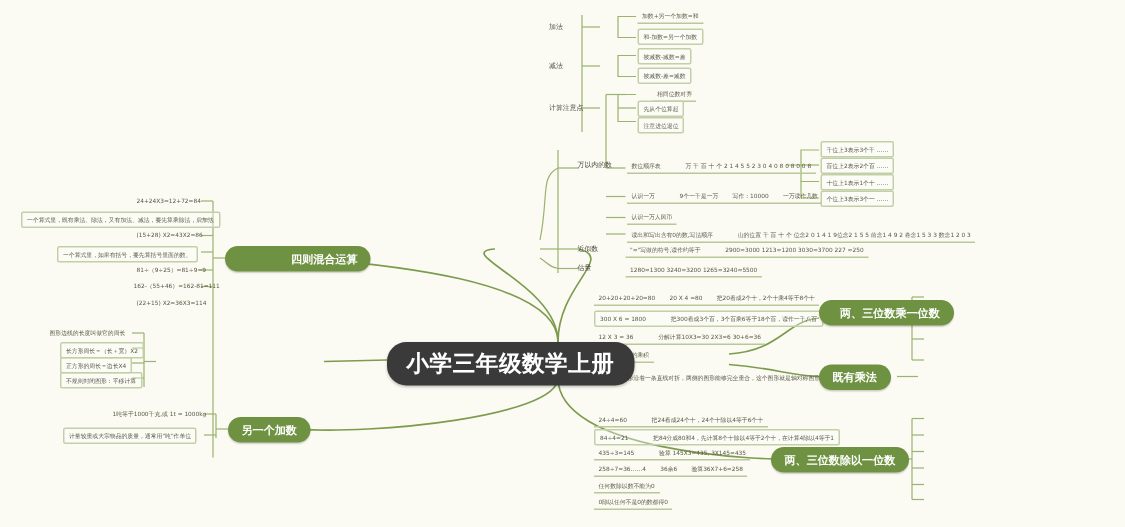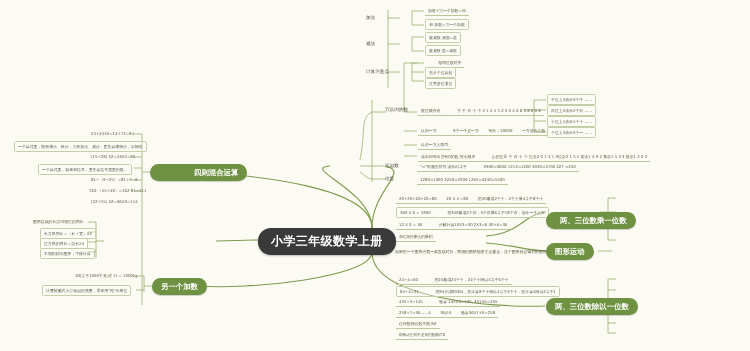--- a/index.html
+++ b/index.html
@@ -12,21 +12,21 @@
   #canvas{position:absolute;inset:0;width:750px;height:351px;}
   svg.links{position:absolute;left:0;top:0;width:750px;height:351px;pointer-events:none;}
 
   .node{position:absolute;box-sizing:border-box;white-space:nowrap;}
 
   
   .root{
     background:#3a3a3a;color:#ffffff;
     border-radius:13px;
     padding:5px 13px;
-    font-size:12px;font-weight:bold;letter-spacing:.4px;
+    font-size:15px;font-weight:bold;letter-spacing:.4px;
     box-shadow:0 1px 2px rgba(0,0,0,.25);
     z-index:8;
   }
   
   .l1{
     background:#6e9241;color:#ffffff;
     border-radius:9px;
     padding:3.5px 9px;
     font-size:7.4px;font-weight:bold;
     box-shadow:0 1px 1px rgba(0,0,0,.18);
@@ -203,49 +203,49 @@
 
   <div class="node l2" style="left:364px;top:40px;">减法</div>
   <div class="node l3 boxed" style="left:425px;top:32px;">被减数-减数=差</div>
   <div class="node l3 boxed" style="left:425px;top:45px;">被减数-差=减数</div>
 
   <div class="node l2" style="left:364px;top:68px;">计算注意点</div>
   <div class="node l3" style="left:435px;top:58px;">相同位数对齐</div>
   <div class="node l3 boxed" style="left:425px;top:67px;">先从个位算起</div>
   <div class="node l3 boxed" style="left:425px;top:78px;">注意进位退位</div>
 
-  <div class="node l1" style="left:546px;top:212px;padding-left:14px;">两、三位数乘一位数</div>
+  <div class="node l1" style="left:546px;top:200px;padding-left:14px;">两、三位数乘一位数</div>
 
   <div class="node l3" style="left:396px;top:194px;">
     <span>20+20+20+20=80</span>
     <span class="gap2"></span>
     <span>20 X 4 =80</span>
     <span class="gap2"></span>
     <span>把20看成2个十，2个十乘4等于8个十</span>
   </div>
   <div class="node l3 boxed" style="left:396px;top:207px;">
     <span>300 X 6 = 1800</span>
     <span class="gap"></span>
     <span>把300看成3个百，3个百乘6等于18个百，读作一千八百</span>
   </div>
   <div class="node l3" style="left:396px;top:220px;">
     <span>12 X 3 = 36</span>
     <span class="gap"></span>
     <span>分解计算10X3=30 2X3=6 30+6=36</span>
   </div>
   <div class="node l3" style="left:396px;top:232px;">和位0的乘法的乘积</div>
 
-  <div class="node l1" style="left:546px;top:243px;">图形运动</div>
+  <div class="node l1" style="left:546px;top:243px;">既有乘法</div>
   <div class="node plain" style="left:392px;top:248px;">
     <span>如果把一个图形沿着一条直线对折，两侧的图形能够完全重合，这个图形就是轴对称图形</span>
     <span class="gap"></span>
     <span>这条直线叫做对称轴</span>
   </div>
 
-  <div class="node l1" style="left:546px;top:298px;font-family:Liberation Mono, monospace;">两、三位数除以一位数</div>
+  <div class="node l1" style="left:514px;top:298px;font-family:Liberation Mono, monospace;">两、三位数除以一位数</div>
 
   <div class="node l3" style="left:396px;top:275px;">
     <span>24÷4=60</span>
     <span class="gap"></span>
     <span>把24看成24个十，24个十除以4等于6个十</span>
   </div>
   <div class="node l3 boxed" style="left:396px;top:286px;">
     <span>84÷4=21</span>
     <span class="gap"></span>
     <span>把84分成80和4，先计算8个十除以4等于2个十，在计算4除以4等于1</span>

